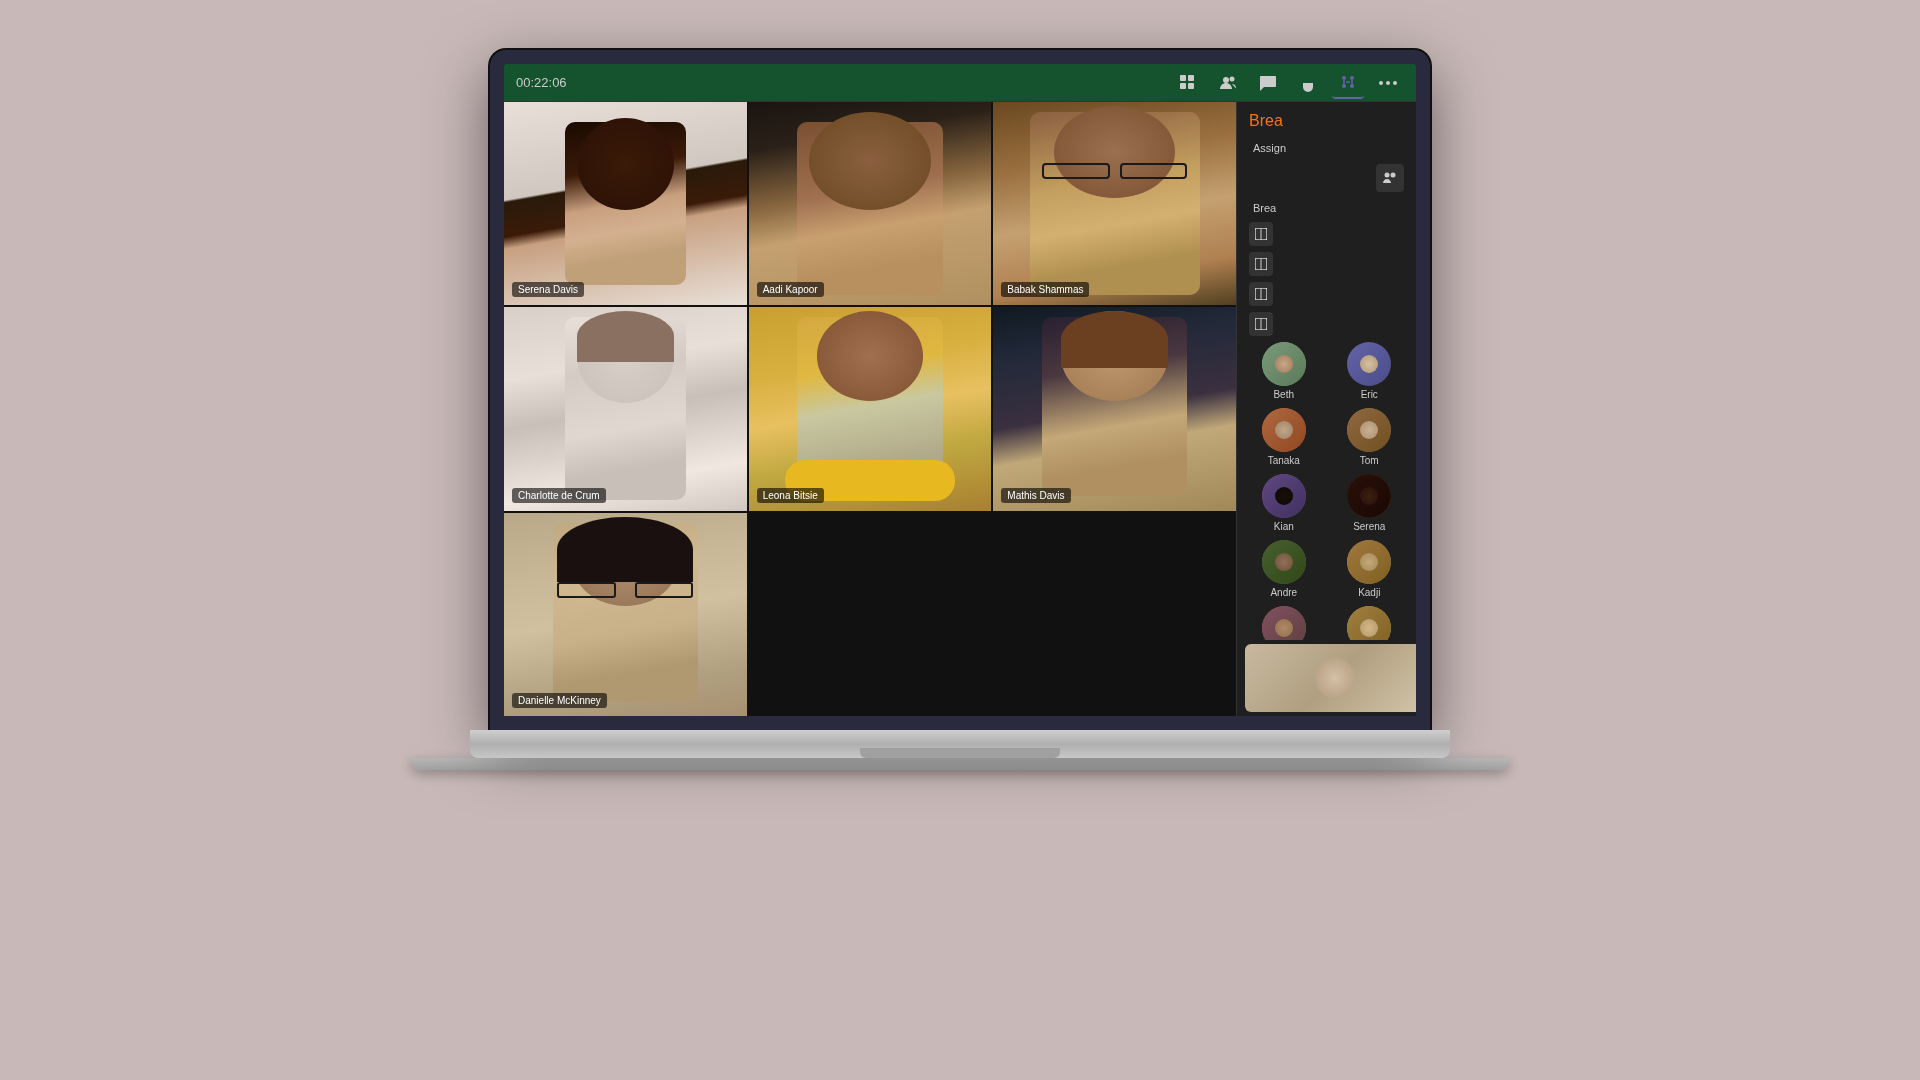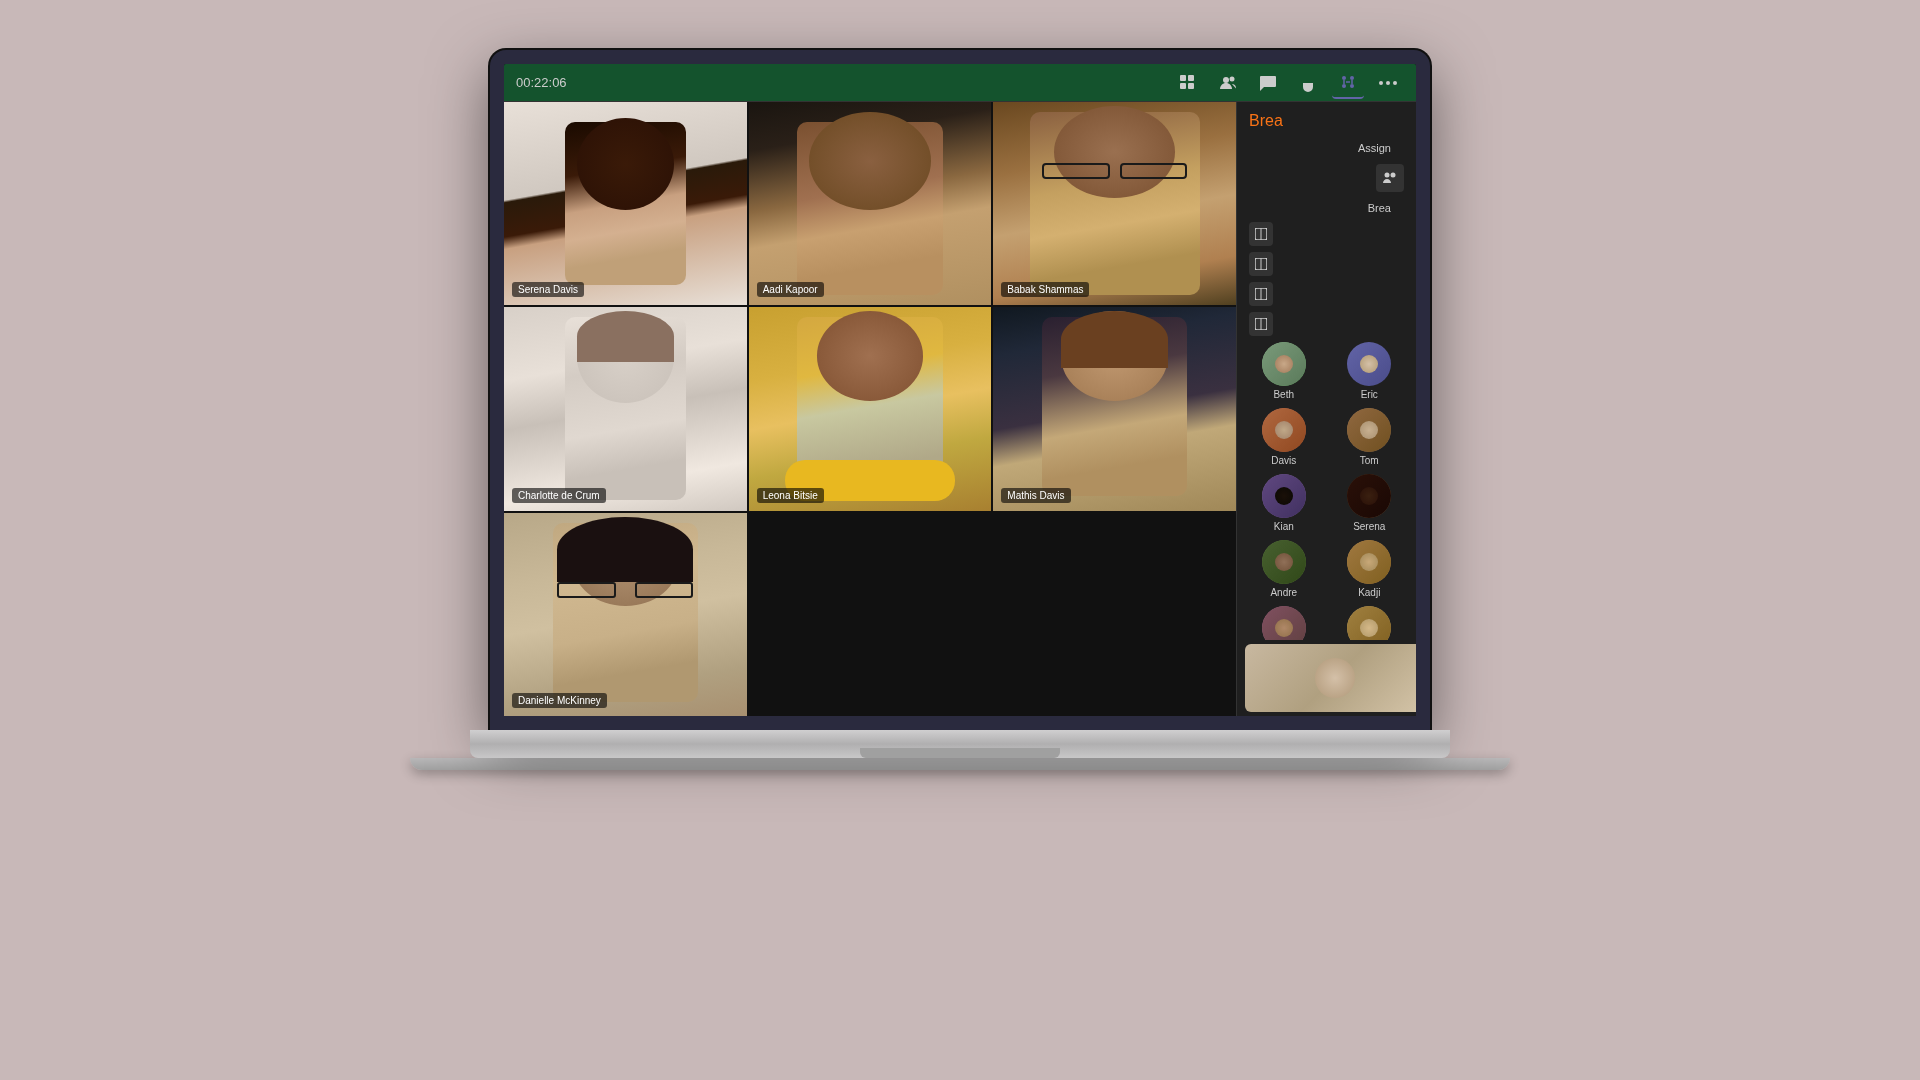--- a/index.html
+++ b/index.html
@@ -171,28 +171,27 @@
       justify-content: space-between;
     }
 
     .breakout-title {
       color: #f97316;
       font-size: 16px;
       font-weight: 400;
     }
 
     .sidebar-action {
-      padding: 6px 25px;
+      padding: 6px 16px;
       display: flex;
       align-items: center;
       gap: 8px;
       color: #cccccc;
       font-size: 11px;
       cursor: pointer;
-      justify-content: flex-end;
     }
 
     .sidebar-action-icon {
       width: 28px;
       height: 28px;
       background: #333;
       border-radius: 4px;
       display: flex;
       align-items: center;
       justify-content: center;
@@ -495,21 +494,21 @@
               </div>
               <span class="participant-name">Eric</span>
             </div>
 
             <div class="participant-item">
               <div class="participant-avatar av-miguel">
                 <div style="width:44px;height:44px;border-radius:50%;background:linear-gradient(135deg,#b06840,#904820);display:flex;align-items:center;justify-content:center;">
                   <div style="width:18px;height:18px;background:radial-gradient(#c0a888,#a08068);border-radius:50%;"></div>
                 </div>
               </div>
-              <span class="participant-name">Davis</span>
+              <span class="participant-name">Tanaka</span>
             </div>
 
             <div class="participant-item">
               <div class="participant-avatar av-tom">
                 <div style="width:44px;height:44px;border-radius:50%;background:linear-gradient(135deg,#906840,#705020);display:flex;align-items:center;justify-content:center;">
                   <div style="width:18px;height:18px;background:radial-gradient(#c8b090,#a89070);border-radius:50%;"></div>
                 </div>
               </div>
               <span class="participant-name">Tom</span>
             </div>

